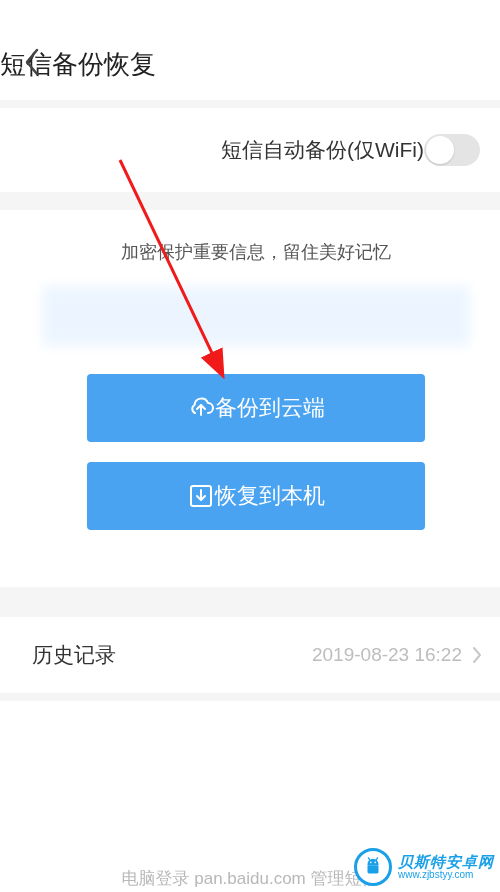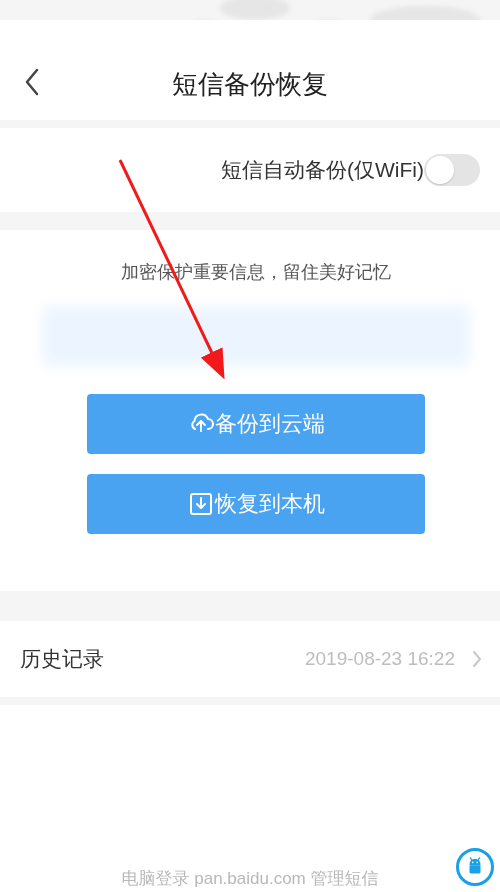--- a/index.html
+++ b/index.html
@@ -23,23 +23,22 @@
   .smudge-2 { top: 6px; left: 370px; width: 110px; height: 28px; }
   .smudge-3 { top: 20px; left: 190px; width: 30px; height: 12px; }
   .smudge-4 { top: 20px; left: 310px; width: 40px; height: 12px; }
 
   .header {
     position: relative;
     background: #ffffff;
     height: 100px;
     display: flex;
     align-items: flex-end;
-    justify-content: center;
+    justify-content: flex-start;
     padding-bottom: 18px;
-    margin-top: 20px;
   }
   .back-btn {
     position: absolute;
     left: 12px;
     bottom: 18px;
     width: 40px;
     height: 40px;
     display: flex;
     align-items: center;
     justify-content: center;
@@ -104,46 +103,46 @@
     border-radius: 6px;
     filter: blur(6px);
     opacity: 0.9;
   }
 
   .big-btn {
     display: flex;
     align-items: center;
     justify-content: center;
     gap: 0;
-    height: 60px;
+    height: 68px;
     border-radius: 4px;
     background: #4aa3f0;
     color: #ffffff;
     font-size: 22px;
     margin: 0 50px 20px 50px;
     cursor: pointer;
   }
   .big-btn:last-child { margin-bottom: 17px; }
   .big-btn svg { width: 28px; height: 28px; }
 
   .history-row {
     display: flex;
     align-items: center;
     justify-content: space-between;
-    padding: 24px 18px 24px 20px;
+    padding: 24px 18px 24px 32px;
     cursor: pointer;
   }
   .history-label {
     font-size: 21px;
     color: #333;
   }
   .history-right {
     display: flex;
     align-items: center;
-    gap: 17px;
+    gap: 10px;
     color: #bdbdbd;
     font-size: 19px;
   }
   .history-right svg { width: 10px; height: 18px; }
 
   .blank-area {
     background: #ffffff;
     height: 230px;
   }
 
@@ -290,13 +289,17 @@
   <div class="wm-logo">
     <svg viewBox="0 0 24 24">
       <path d="M6 9a6 6 0 0 1 12 0v1H6V9z" fill="#1aa0e8"></path>
       <rect x="6" y="10" width="12" height="9" rx="1.5" fill="#1aa0e8"></rect>
       <circle cx="9.5" cy="7" r="0.9" fill="#fff"></circle>
       <circle cx="14.5" cy="7" r="0.9" fill="#fff"></circle>
       <line x1="7" y1="2" x2="9" y2="5" stroke="#1aa0e8" stroke-width="1.4" stroke-linecap="round"></line>
       <line x1="17" y1="2" x2="15" y2="5" stroke="#1aa0e8" stroke-width="1.4" stroke-linecap="round"></line>
     </svg>
   </div>
+  <div class="wm-text">
+    <span class="l1">贝斯特安卓网</span>
+    <span class="l2">www.zjbstyy.com</span>
+  </div>
 </div>
 
 </body></html>

